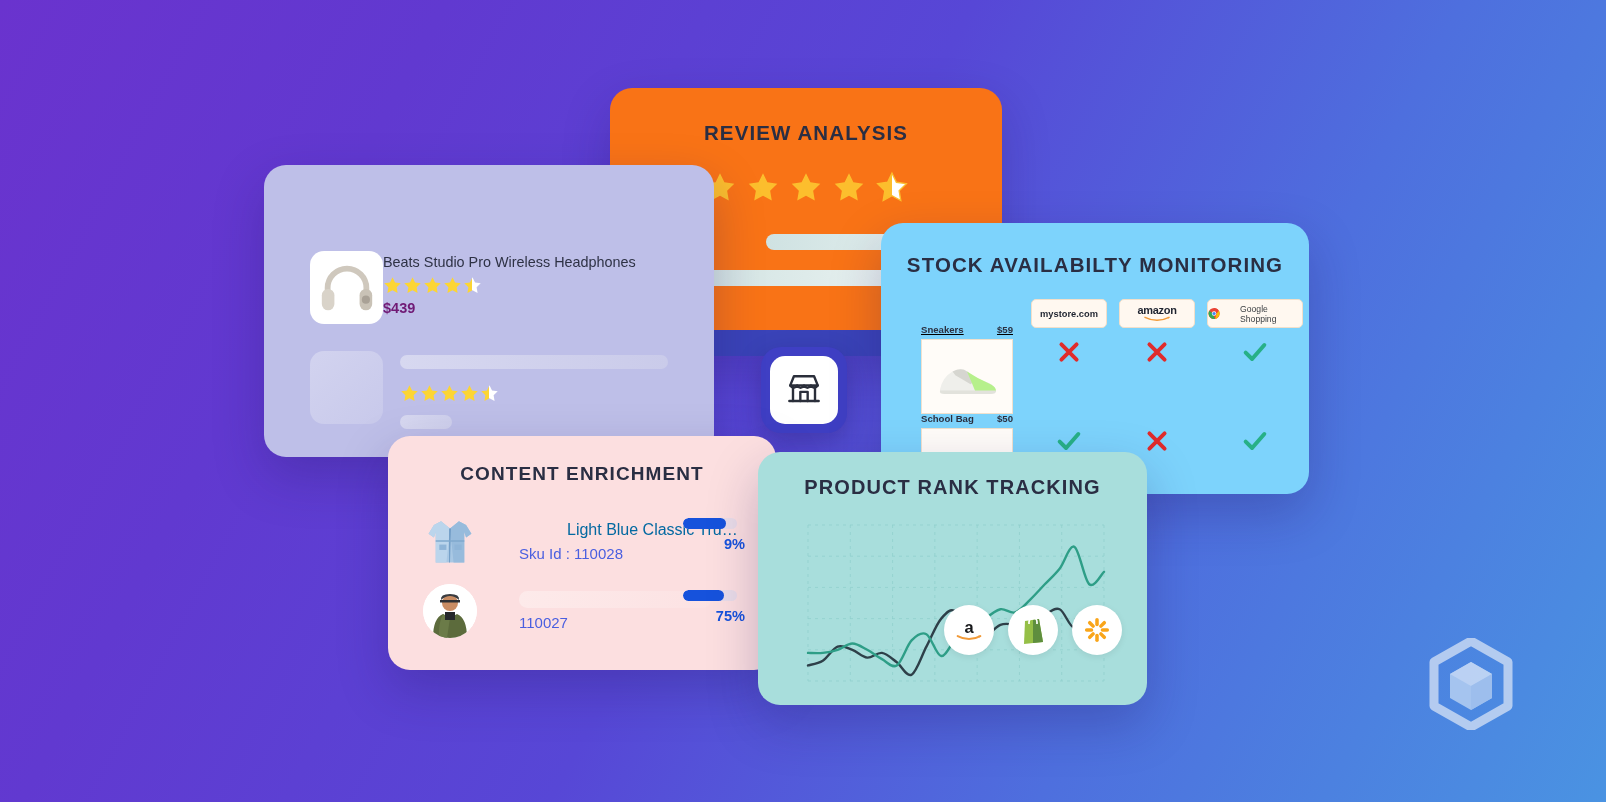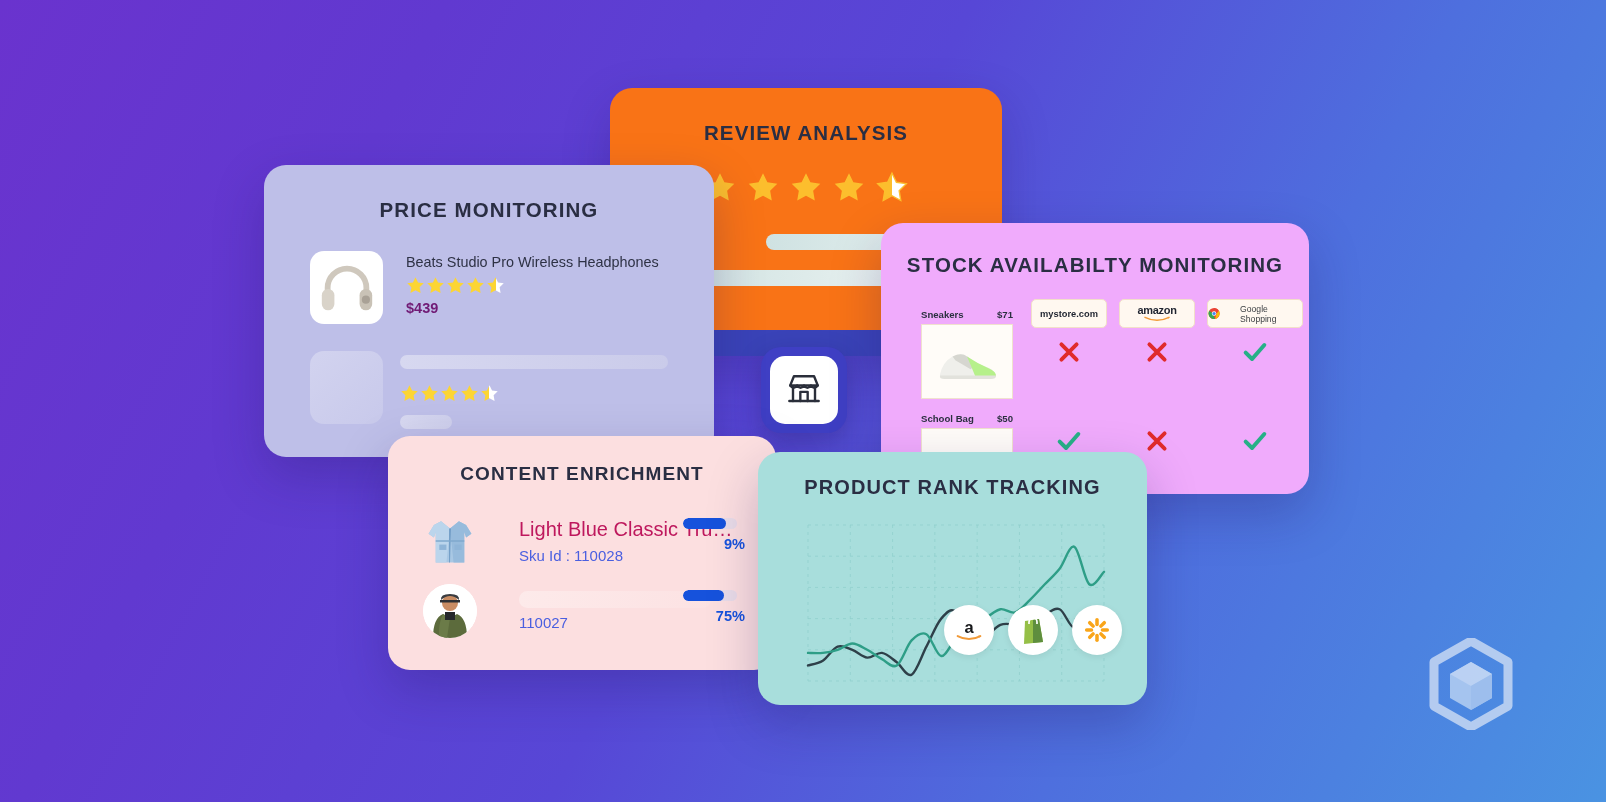--- a/index.html
+++ b/index.html
@@ -65,21 +65,21 @@
     box-shadow: 0 20px 50px rgba(30, 20, 90, .25);
     z-index: 3;
   }
   #price-card .card-title { font-size: 20.5px; margin-top: 33px; }
   .pm-row { position: absolute; display: flex; align-items: flex-start; }
   .pm-row.r1 { left: 46px; top: 86px; }
   .pm-thumb-white {
     width: 73px; height: 73px; background: #fff; border-radius: 14px;
     display: flex; align-items: center; justify-content: center; overflow: hidden;
   }
-  .pm-info { margin-left: 23px; padding-top: 3px; }
+  .pm-info { padding-top: 3px; }
   .pm-name { font-size: 14.4px; color: #2E3245; white-space: nowrap; }
   .pm-stars { display: flex; gap: 1px; margin-top: 6px; }
   .pm-price { font-size: 14.5px; font-weight: 700; color: #701a75; margin-top: 5px; }
   .pm-ghost-thumb {
     position: absolute; left: 46px; top: 186px; width: 73px; height: 73px;
     border-radius: 14px;
     background: linear-gradient(135deg, #D2D3EF 0%, #C8C9EB 100%);
   }
   .pm-ghost-bar1 {
     position: absolute; left: 136px; top: 190px; width: 268px; height: 14px;
@@ -89,21 +89,21 @@
   .pm-ghost-stars { position: absolute; left: 136px; top: 219px; display: flex; gap: 1px; }
   .pm-ghost-bar2 {
     position: absolute; left: 136px; top: 250px; width: 52px; height: 14px;
     border-radius: 8px;
     background: linear-gradient(90deg, #D7D8F0 0%, #CFD0EC 100%);
   }
 
   
   #stock-card {
     left: 881px; top: 223px; width: 428px; height: 271px;
-    background: #f0abfc;
+    background: #7dd3fc;
     box-shadow: 0 20px 50px rgba(30, 20, 90, .25);
     z-index: 4;
     overflow: hidden;
   }
   #stock-card .card-title { font-size: 20.5px; margin-top: 30px; }
   .retailer-head { position: absolute; left: 150px; top: 76px; display: flex; gap: 12px; }
   .retailer-chip {
     width: 76px; height: 29px; background: #FFF8F0; border: 1px solid #F2DFC9;
     border-radius: 5px; display: flex; align-items: center; justify-content: center;
     font-size: 9.3px; font-weight: 700; color: #1F2430;
@@ -137,21 +137,21 @@
     z-index: 5;
     overflow: hidden;
   }
   #content-card .card-title { font-size: 19px; margin-top: 27px; }
   .ce-row { position: absolute; display: flex; align-items: center; }
   .ce-row.r1 { left: 35px; top: 76px; }
   .ce-row.r2 { left: 35px; top: 148px; }
   .ce-thumb { width: 54px; height: 58px; display: flex; align-items: center; justify-content: center; overflow: hidden; }
   .ce-thumb.round { width: 54px; height: 54px; border-radius: 50%; overflow: hidden; background: #fff; }
   .ce-text { margin-left: 42px; }
-  .ce-name { font-size: 20px; color: #be185d; white-space: nowrap; }
+  .ce-name { font-size: 16px; color: #0369a1; white-space: nowrap; margin-left: 48px; }
   .ce-sku { font-size: 15px; color: #4A5FE0; margin-top: 6px; }
   .ce-ghost-bar {
     width: 192px; height: 17px; border-radius: 9px;
     background: linear-gradient(90deg, #FDEAEA 0%, #FCE2E3 100%);
   }
   .ce-prog-wrap { position: absolute; text-align: right; }
   .ce-prog-wrap.p1 { left: 295px; top: 82px; width: 62px; }
   .ce-prog-wrap.p2 { left: 295px; top: 154px; width: 62px; }
   .ce-track { width: 54px; height: 11px; border-radius: 7px; background: #E9DCE8; overflow: hidden; }
   .ce-fill { height: 100%; border-radius: 7px; background: #1652DC; }
@@ -222,21 +222,20 @@
           <path d="M9 19 q3.7 5 7.5 0 q3.7 5 7.5 0 q3.7 5 7.5 0 q3.7 5 7.5 0"></path>
           <path d="M12 20 V36 M36 20 V36"></path>
           <path d="M20 36 V26 H28 V36"></path>
           <path d="M8 36 H40"></path>
         </g>
       </svg>
     </div>
   </div>
 
   <div class="card" id="price-card">
-    <div class="card-title">PRICE MONITORING</div>
 
     <div class="pm-row r1">
       <div class="pm-thumb-white">
         <svg width="62" height="62" viewBox="0 0 64 64">
           <path d="M12 38 V32 a20 20 0 0 1 40 0 v6" fill="none" stroke="#CFC8BD" stroke-width="6" stroke-linecap="round"></path>
           <rect x="6" y="33" width="13" height="22" rx="6.5" fill="#D9D3C9"></rect>
           <rect x="45" y="33" width="13" height="22" rx="6.5" fill="#C9C2B6"></rect>
           <circle cx="51.5" cy="44" r="4.2" fill="#A9A196"></circle>
         </svg>
       </div>
@@ -317,24 +316,24 @@
           <path d="M12 1 A11 11 0 0 1 21.5 6.5 L12 7 Z" fill="#EA4335"></path>
           <path d="M21.5 6.5 A11 11 0 0 1 14 22.7 L17 12 Z" fill="#FBBC05"></path>
           <path d="M14 22.7 A11 11 0 0 1 2.5 6.5 L10 12 Z" fill="#34A853"></path>
           <circle cx="12" cy="12" r="4.4" fill="#fff"></circle>
           <circle cx="12" cy="12" r="3.2" fill="#4285F4"></circle>
         </svg>
         <span class="gw">Google Shopping</span>
       </div>
     </div>
 
-    <div class="stock-row" style="left:40px; top:86px;">
+    <div class="stock-row" style="left:40px; top:101px;text-decoration:underline;">
       <div class="sp-label">
         <span>Sneakers</span>
-        <span>$71</span>
+        <span>$59</span>
       </div>
       <div class="sp-img-box">
         <svg width="72" height="54" viewBox="0 0 80 56">
           <path d="M10 42 Q13 28 24 22 Q34 17 40 22 Q48 29 60 33 Q70 36 72 42 Q73 46 66 46 H15 Q9 46 10 42 Z" fill="#EFEFEB"></path>
           <path d="M24 22 Q34 17 40 22 Q46 27 52 30 L44 36 Q34 30 27 26 Z" fill="#D6D6D0"></path>
           <path d="M40 22 Q52 30 64 35 Q71 38 72 42 Q73 46 66 46 L50 46 Q46 36 40 22 Z" fill="#B6F08B"></path>
           <path d="M10 43 H72 q1 4 -6 4 H15 q-6 0 -5 -4 Z" fill="#E2E2DC"></path>
         </svg>
       </div>
     </div>

